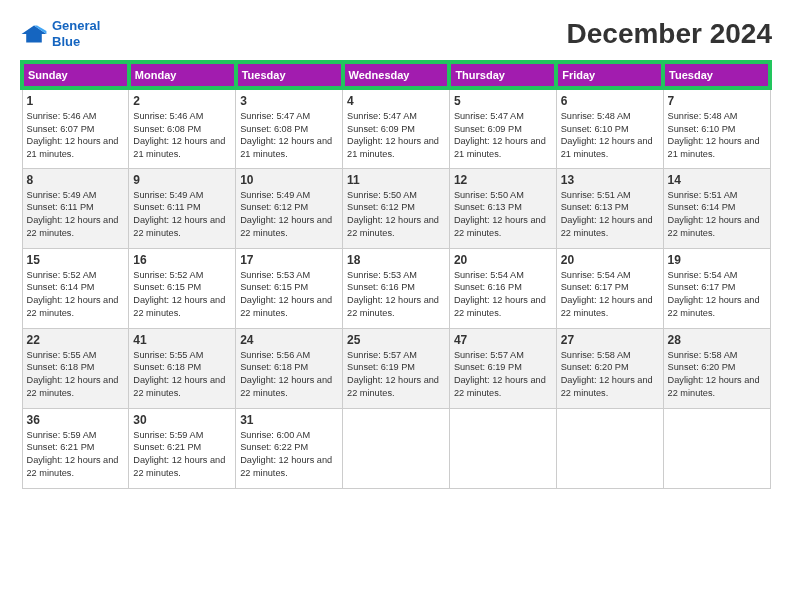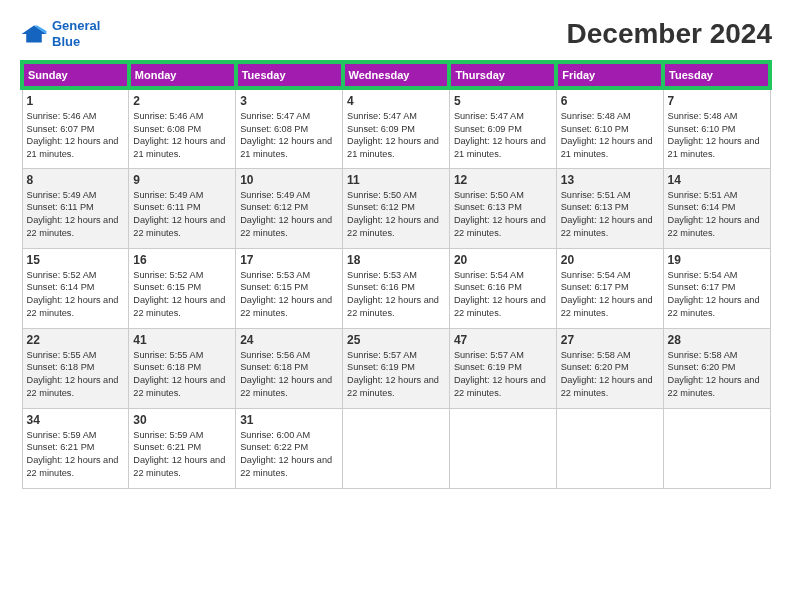--- a/index.html
+++ b/index.html
@@ -246,21 +246,21 @@
           <span class="day-num">27</span>
           <div class="day-info">Sunrise: 5:58 AM<br>Sunset: 6:20 PM<br>Daylight: 12 hours and 22 minutes.</div>
         </td>
           <td>
           <span class="day-num">28</span>
           <div class="day-info">Sunrise: 5:58 AM<br>Sunset: 6:20 PM<br>Daylight: 12 hours and 22 minutes.</div>
         </td>
         </tr>
         <tr>
           <td>
-          <span class="day-num">34</span>
+          <span class="day-num">36</span>
           <div class="day-info">Sunrise: 5:59 AM<br>Sunset: 6:21 PM<br>Daylight: 12 hours and 22 minutes.</div>
         </td>
           <td>
           <span class="day-num">30</span>
           <div class="day-info">Sunrise: 5:59 AM<br>Sunset: 6:21 PM<br>Daylight: 12 hours and 22 minutes.</div>
         </td>
           <td>
           <span class="day-num">31</span>
           <div class="day-info">Sunrise: 6:00 AM<br>Sunset: 6:22 PM<br>Daylight: 12 hours and 22 minutes.</div>
         </td>

